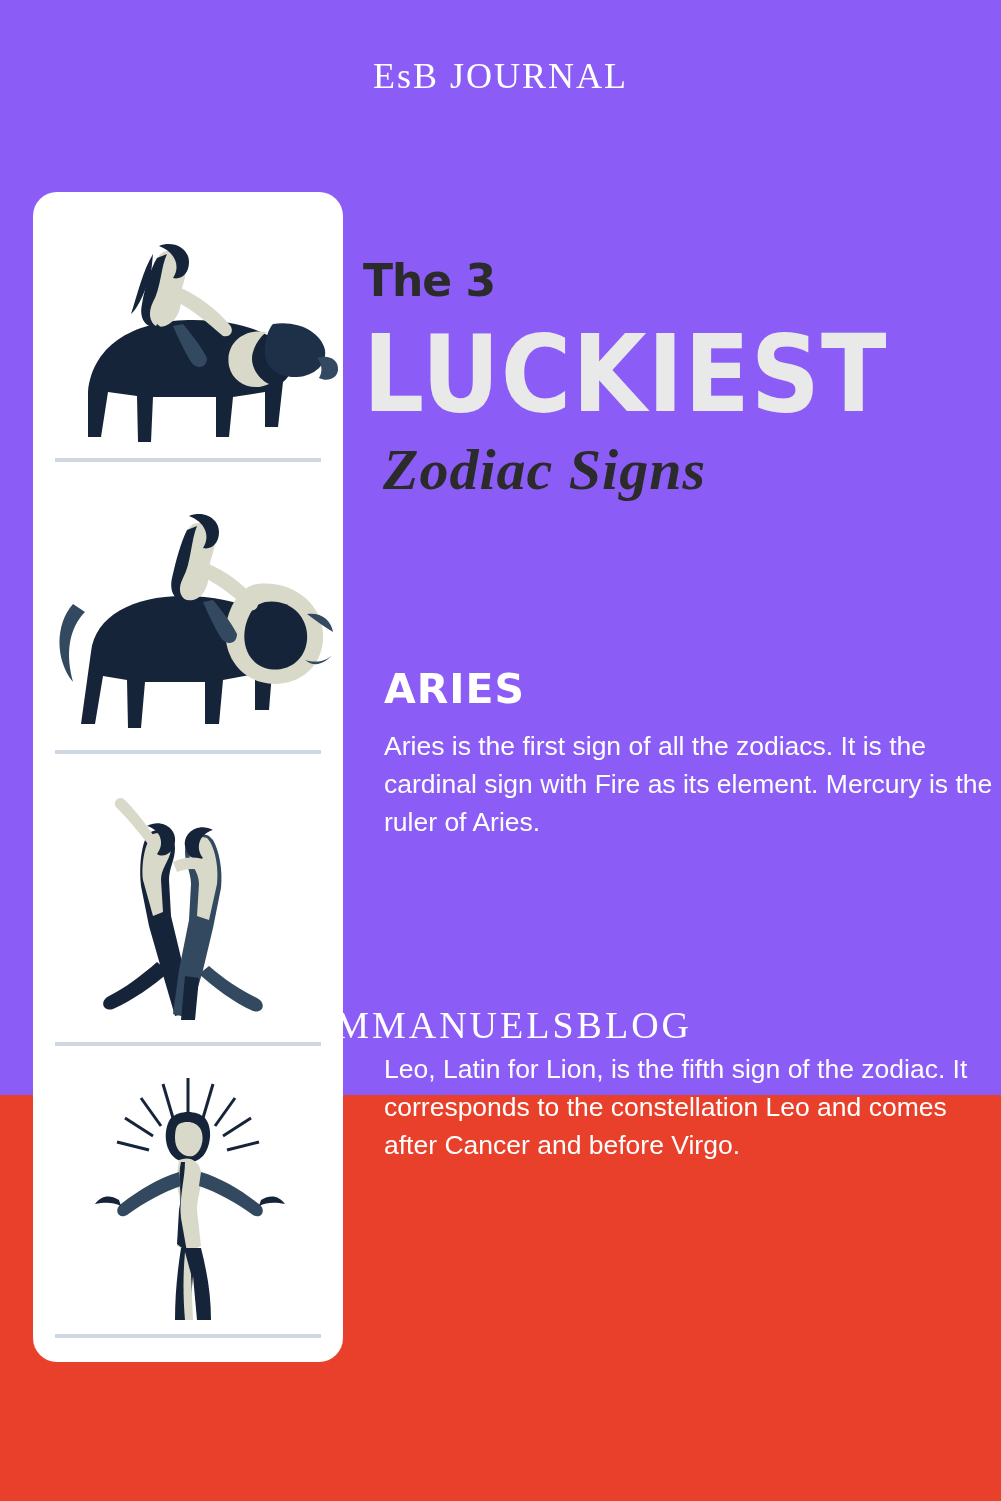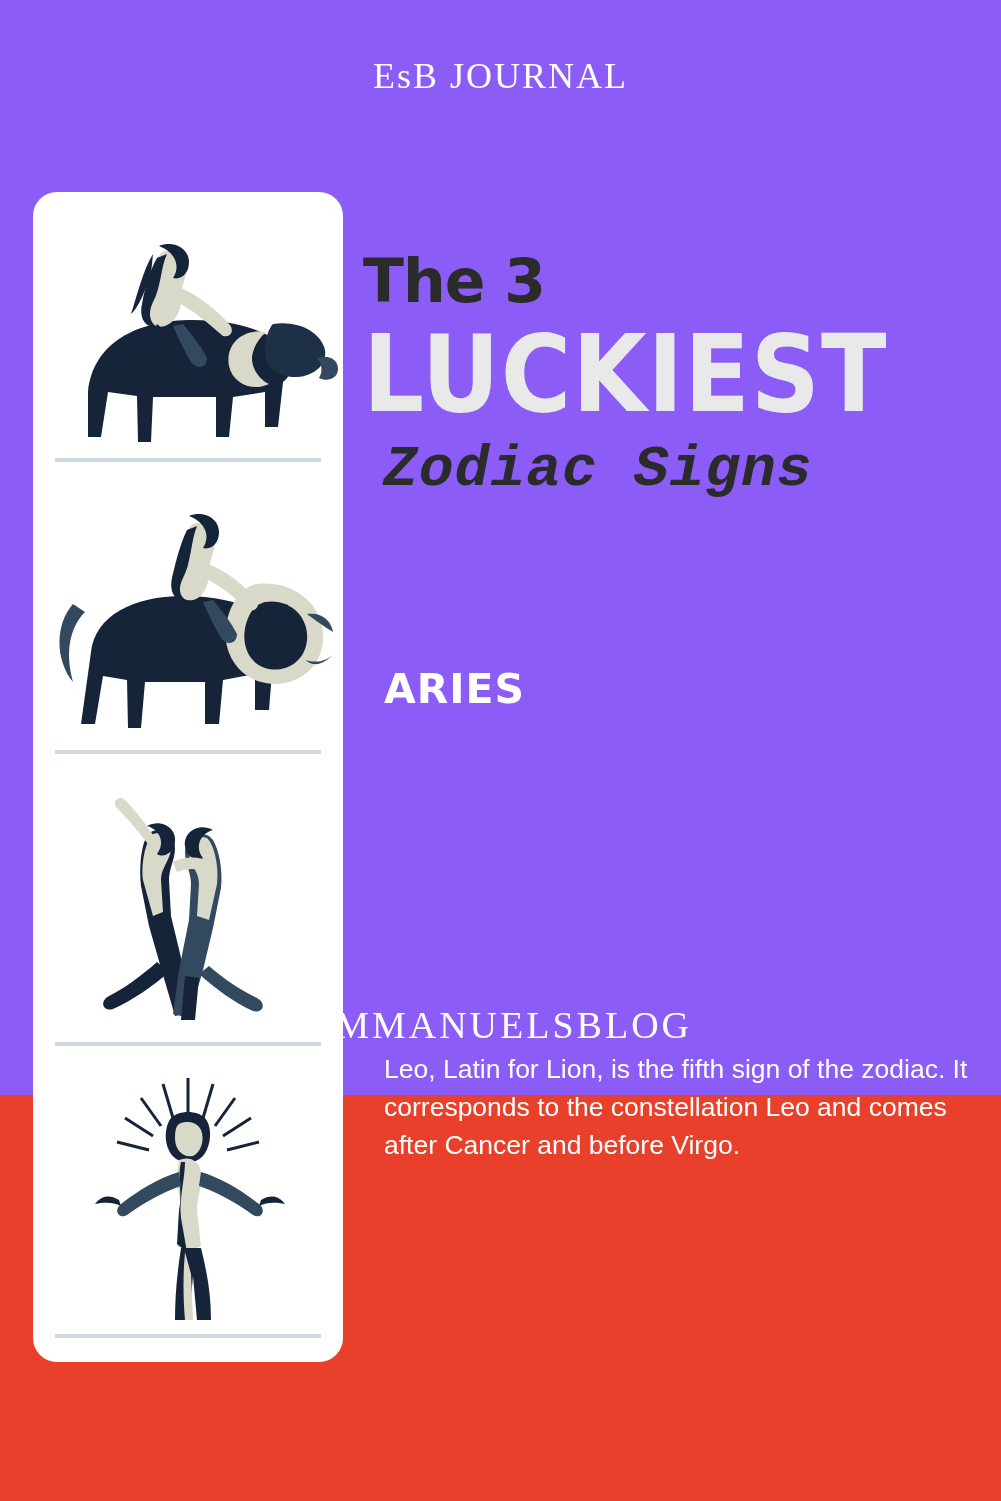--- a/index.html
+++ b/index.html
@@ -57,38 +57,38 @@
   
   .headline {
     position: absolute;
     left: 363px;
     top: 247px;
     width: 600px;
   }
   .h-the3 {
     font-family: "DejaVu Sans", sans-serif;
     font-weight: bold;
-    font-size: 60px;
+    font-size: 44px;
     line-height: 68px;
     color: #2B2B2B;
     letter-spacing: -1px;
   }
   .h-luckiest {
     font-family: "DejaVu Sans", sans-serif;
     font-weight: bold;
     font-size: 96px;
     line-height: 98px;
     color: #E9E9E9;
     letter-spacing: 1px;
     transform: scaleY(1.12);
     transform-origin: left top;
     margin-top: 4px;
   }
   .h-zodiac {
-    font-family: Liberation Mono, monospace;
+    font-family: Liberation Serif, serif;
     font-style: italic;
     font-weight: bold;
     font-size: 58px;
     line-height: 62px;
     color: #2B2B2B;
     margin-top: 22px;
     margin-left: 20px;
     letter-spacing: 1px;
   }
 
@@ -252,20 +252,21 @@
   </div>
 
   <div class="headline">
     <div class="h-the3">The 3</div>
     <div class="h-luckiest">LUCKIEST</div>
     <div class="h-zodiac">Zodiac Signs</div>
   </div>
 
   <div class="section aries">
     <h2 class="sec-title">ARIES</h2>
+    <p class="sec-body">Aries is the first sign of all the zodiacs. It is the cardinal sign with Fire as its element. Mercury is the ruler of Aries.</p>
   </div>
 
   <div class="section leo">
     <p class="sec-body">Leo, Latin for Lion, is the fifth sign of the zodiac. It corresponds to the constellation Leo and comes after Cancer and before Virgo.</p>
   </div>
 
   <div class="footer">EMMANUELSBLOG</div>
 
 </div>
 

